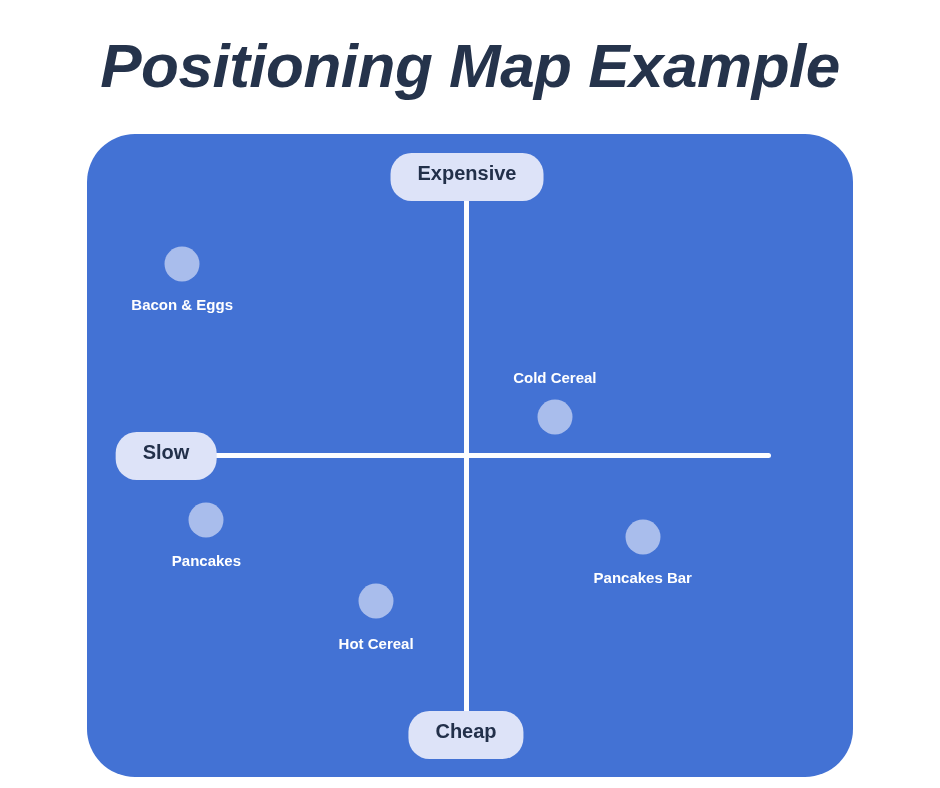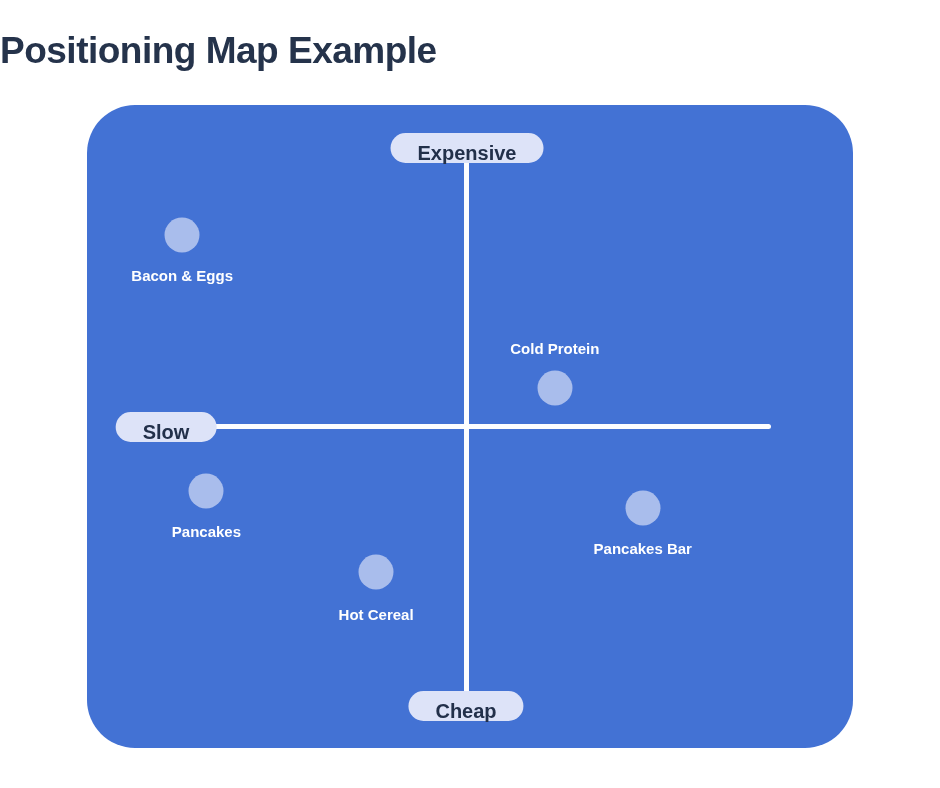--- a/index.html
+++ b/index.html
@@ -15,24 +15,26 @@
   *{box-sizing:border-box;margin:0;padding:0;}
   html,body{width:940px;height:788px;}
   body{
     background:var(--bg);
     font-family:"Liberation Sans", sans-serif;
     overflow:hidden;
     position:relative;
   }
   .page-title{
     margin-top:30px;
-    font-size:37px;
+    text-align:center;
+    font-size:62px;
     font-weight:bold;
     letter-spacing:-0.5px;
     color:var(--title);
+    font-style:italic;
   }
   .map-card{
     position:relative;
     width:766px;
     height:643px;
     margin:33px auto 0 auto;
     background:var(--card);
     border-radius:48px;
   }
   .axis-line{
@@ -49,21 +51,21 @@
     width:605px; height:5px;
     border-radius:3px;
   }
   .axis-pill{
     position:absolute;
     transform:translate(-50%,-50%);
     background:var(--pill-bg);
     color:var(--pill-text);
     font-size:20px;
     font-weight:bold;
-    height:30px;
+    height:48px;
     line-height:41px;
     padding:0 27px;
     border-radius:21px;
     white-space:nowrap;
   }
   .pill-top   {left:380px; top:43px;}
   .pill-bottom{left:379px; top:601px;}
   .pill-left  {left:79px;  top:322px;}
   .pill-right {left:684px; top:322px;}
   .dot{
@@ -93,21 +95,21 @@
   <div class="axis-line horizontal"></div>
 
   <div class="axis-pill pill-top">Expensive</div>
   <div class="axis-pill pill-left">Slow</div>
   <div class="axis-pill pill-bottom">Cheap</div>
 
   <div id="points-layer">
       <div class="dot" style="left: 95.18px; top: 129.835px;"></div>
       <div class="point-label" style="left: 95.18px; top: 169.835px;">Bacon &amp; Eggs</div>
       <div class="dot" style="left: 467.87px; top: 283.01px;"></div>
-      <div class="point-label" style="left: 467.87px; top: 243.01px;">Cold Protein</div>
+      <div class="point-label" style="left: 467.87px; top: 243.01px;">Cold Cereal</div>
       <div class="dot" style="left: 119.42px; top: 386.055px;"></div>
       <div class="point-label" style="left: 119.42px; top: 426.055px;">Pancakes</div>
       <div class="dot" style="left: 289.1px; top: 466.82px;"></div>
       <div class="point-label" style="left: 289.1px; top: 509px;">Hot Cereal</div>
       <div class="dot" style="left: 555.74px; top: 402.765px;"></div>
       <div class="point-label" style="left: 555.74px; top: 442.765px;">Pancakes Bar</div>
     </div>
 </div>
 
 </body></html>

